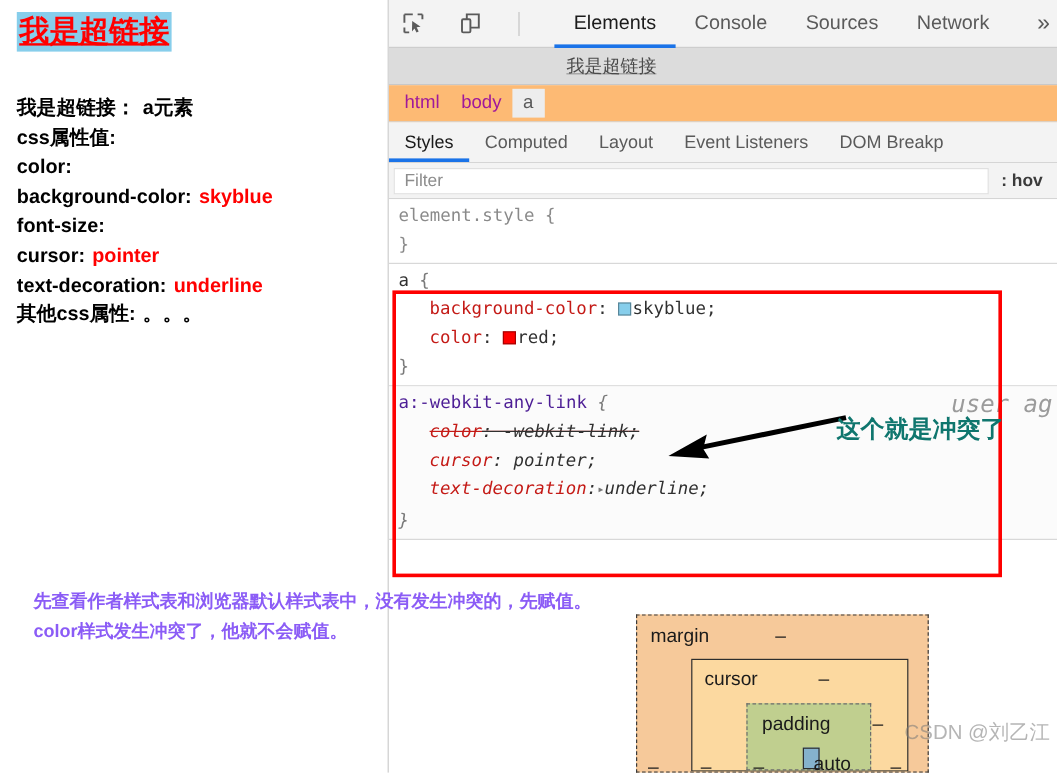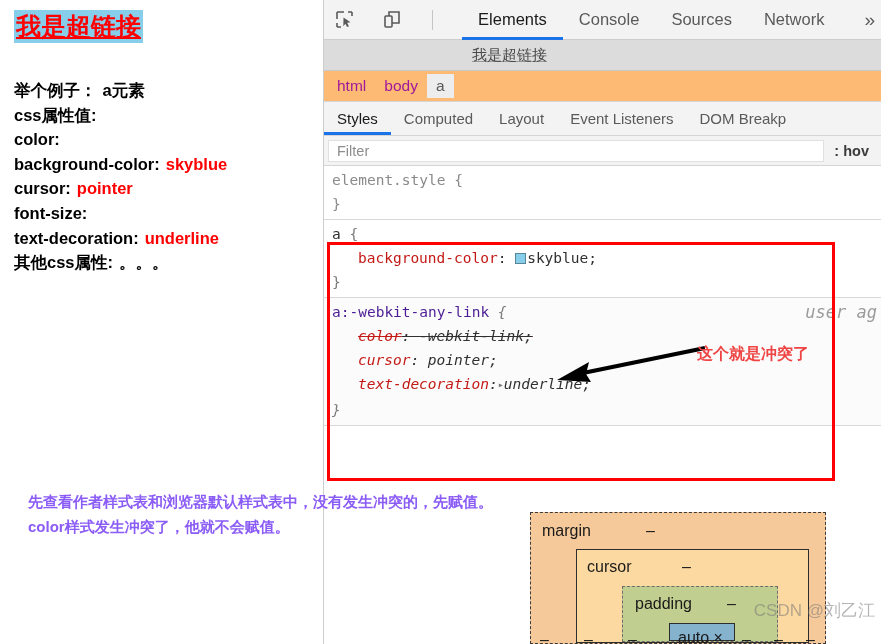--- a/index.html
+++ b/index.html
@@ -166,45 +166,45 @@
   .brace { color: #7a7a7a; }
   .strike { text-decoration: line-through; color:#c41a16; }
   .strike .val-ua { text-decoration: line-through; }
   .swatch {
     display:inline-block; width:11px; height:11px; vertical-align: -1px;
     border: 1px solid rgba(0,0,0,0.35); margin-right: 1px;
   }
   .tri { display:inline-block; color:#777; font-size:10px; transform: translateY(-1px); }
   .ua-origin {
     position:absolute; right: 4px; top: 2px;
-    font-style: italic; color:#9b9b9b; font-size:17px;
+    font-style: italic; color:#9b9b9b; font-size:20px;
     font-family: "DejaVu Sans Mono", monospace;
     white-space: nowrap;
   }
 
   
   .red-box {
     position:absolute; left: 327px; top: 242px;
     width: 508px; height: 239px;
     border: 3px solid #fe0000;
     pointer-events: none; z-index: 25;
   }
 
   
   .arrow-svg { position:absolute; left: 545px; top: 345px; z-index: 28; pointer-events:none; }
   .arrow-label {
     position:absolute; left: 697px; top: 344px; z-index: 29;
-    font-size: 16px; font-weight: 700; color:#ef4444;
+    font-size: 20px; font-weight: 700; color:#0f766e;
     font-family: "Liberation Sans", sans-serif; white-space:nowrap;
   }
 
   
   .boxmodel {
     position:absolute; left: 530px; top: 512px;
-    width: 296px; height: 132px;
+    width: 244px; height: 132px;
     background: #f6c99a;
     border: 1px dashed #3a3a3a;
     z-index: 20;
     font-family: "Liberation Sans", sans-serif;
     overflow: hidden;
   }
   .bm-label { position:absolute; font-size:16px; color:#1a1a1a; }
   .bm-dash { position:absolute; font-size:16px; color:#1a1a1a; }
   .bm-margin-label { left: 11px; top: 9px; }
   .bm-margin-dash { left: 115px; top: 9px; }
@@ -239,26 +239,26 @@
 </style>
 </head>
 <body>
 
 <div id="root">
 
   <div class="page-area">
     <a class="hyperlink">我是超链接</a>
 
     <div class="notes">
-      <div><span>举个例子：</span><span class="gap"></span><span>a元素</span></div>
+      <div><span>我是超链接：</span><span class="gap"></span><span>a元素</span></div>
       <div><span>css属性值:</span></div>
       <div><span>color:</span></div>
       <div><span>background-color:</span><span class="gap"></span><span class="val">skyblue</span></div>
+      <div><span>font-size:</span></div>
       <div><span>cursor:</span><span class="gap"></span><span class="val">pointer</span></div>
-      <div><span>font-size:</span></div>
       <div><span>text-decoration:</span><span class="gap"></span><span class="val">underline</span></div>
       <div><span>其他css属性:</span><span class="gap"></span><span>。。。</span></div>
     </div>
   </div>
 
   <div class="devtools">
 
     <div class="dt-toolbar">
       <div class="dt-icon-btn">
         <svg width="19" height="19" viewBox="0 0 19 19">
@@ -308,20 +308,21 @@
     <div class="dt-styles">
 
       <div class="rule">
         <div class="ln"><span class="sel" style="color:#8a8a8a">element.style</span><span class="brace" style="color:#8a8a8a"> {</span></div>
         <div class="ln brace" style="color:#8a8a8a">}</div>
       </div>
 
       <div class="rule">
         <div class="ln"><span class="sel">a</span><span class="brace"> {</span></div>
         <div class="ln"><span class="prop">background-color</span><span class="val-txt">: </span><span class="swatch" style="background:#87ceeb"></span><span class="val-txt">skyblue</span><span class="val-txt">;</span></div>
+        <div class="ln"><span class="prop">color</span><span class="val-txt">: </span><span class="swatch" style="background:#ff0000"></span><span class="val-txt">red</span><span class="val-txt">;</span></div>
         <div class="ln brace">}</div>
       </div>
 
       <div class="rule ua">
         <span class="ua-origin">user ag</span>
         <div class="ln"><span class="sel ua-sel">a:-webkit-any-link</span><span class="brace" style="font-style:italic"> {</span></div>
         <div class="ln strike"><span class="prop-ua">color</span><span class="val-ua">: </span><span class="val-ua">-webkit-link</span><span class="val-ua">;</span></div>
         <div class="ln"><span class="prop-ua">cursor</span><span class="val-ua">: </span><span class="val-ua">pointer</span><span class="val-ua">;</span></div>
         <div class="ln"><span class="prop-ua">text-decoration</span><span class="val-ua">:</span><span class="tri">▸</span><span class="val-ua">underline</span><span class="val-ua">;</span></div>
         <div class="ln brace" style="font-style:italic">}</div>

